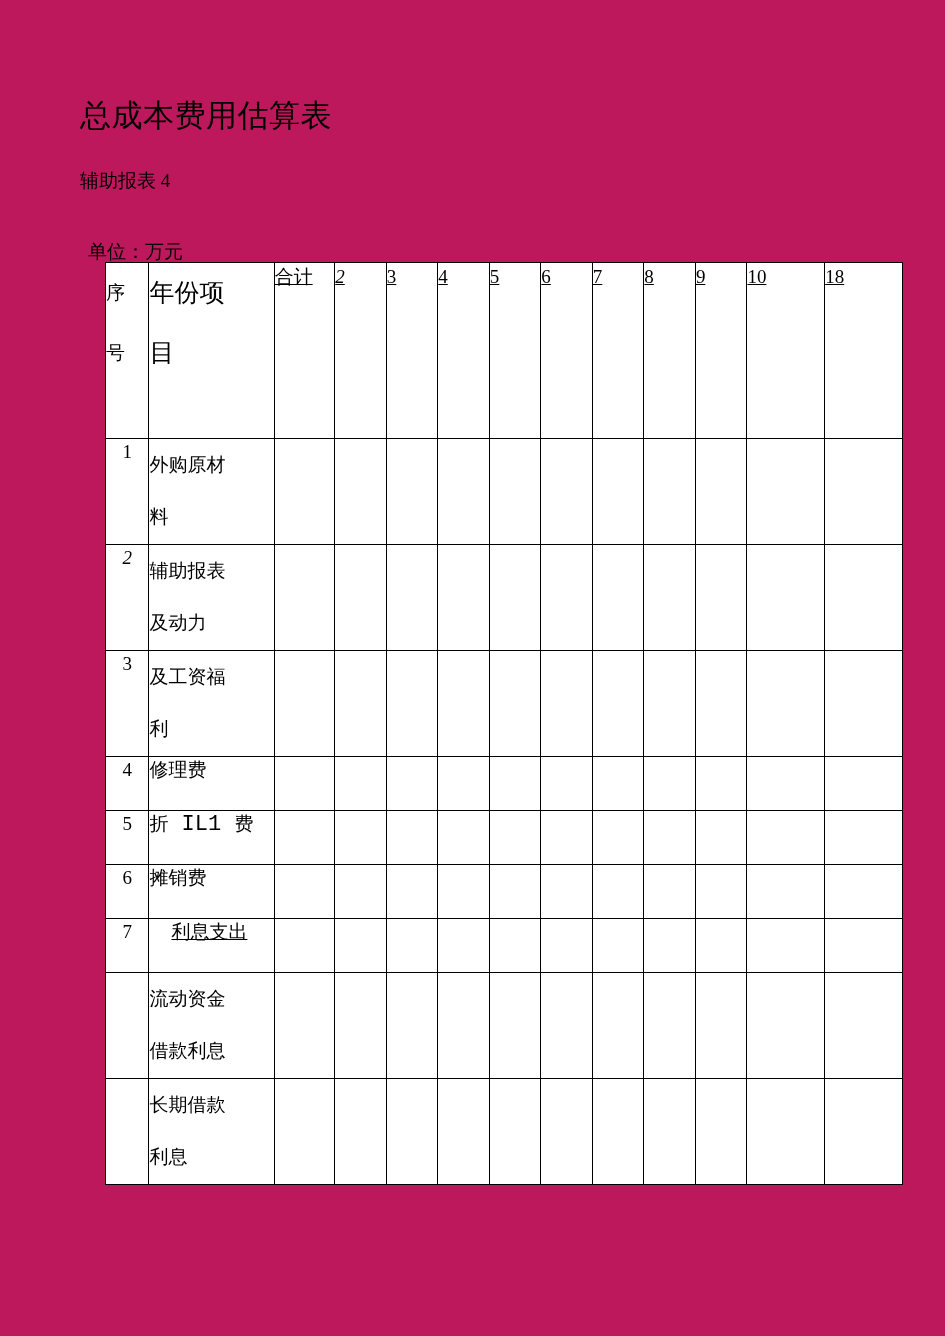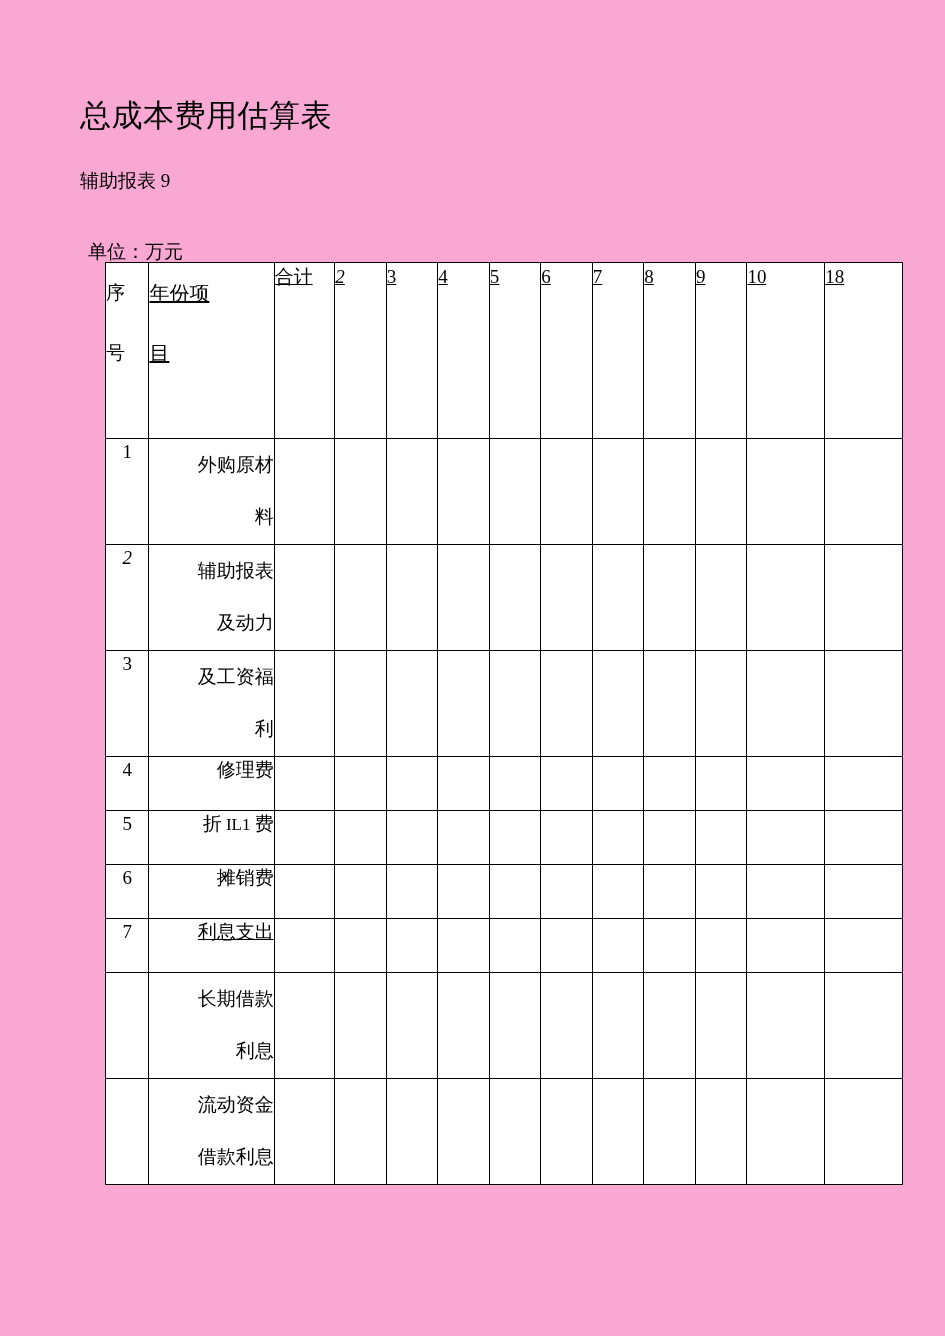--- a/index.html
+++ b/index.html
@@ -12,21 +12,21 @@
     height: 1336px;
     position: relative;
     font-family: "Liberation Serif", "DejaVu Serif", serif;
     color: #000000;
     overflow: hidden;
   }
 
   .page {
     position: absolute;
     inset: 0;
-    background: #f9a8d4;
+    background: #be185d;
   }
 
   
   .doc-title {
     position: absolute;
     left: 80px;
     top: 96px;
     font-size: 31px;
     line-height: 40px;
     letter-spacing: 0.5px;
@@ -84,22 +84,21 @@
   tr.head-row td { height: 175px; }
 
   .hd-seq {
     padding: 16px 0 0 8px;
     line-height: 60px;
     font-size: 19px;
   }
   .hd-item {
     padding: 76px 0 0 6px;
     line-height: 60px;
-    font-size: 20px;
-    text-decoration: underline;
+    font-size: 25px;
   }
   .hd-num {
     padding: 16px 0 0 9px;
     font-size: 19px;
     line-height: 28px;
     text-decoration: underline;
   }
   .hd-num.ital { font-style: italic; }
 
   
@@ -112,41 +111,40 @@
     padding-top: 16px;
     line-height: 26px;
   }
   .cell-seq.ital { font-style: italic; }
 
   .cell-item {
     padding: 16px 0 0 6px;
     line-height: 52px;
     font-size: 19px;
     word-break: break-all;
-    text-align: right;
   }
   tr.row-2 .cell-item { line-height: 26px; }
   .cell-item.indent { padding-left: 22px; text-decoration: underline; }
 
   .cell-blank { }
 
   .mono-seg {
-    font-family: Liberation Serif, serif;
-    font-size: 17px;
+    font-family: Liberation Mono, monospace;
+    font-size: 22px;
     margin-top: 8px;
   }
 </style>
 </head>
 <body>
 
 <div class="page">
 
   <div class="doc-title">总成本费用估算表</div>
 
-  <div class="doc-subtitle">辅助报表 9</div>
+  <div class="doc-subtitle">辅助报表 4</div>
 
   <div class="doc-unit">单位：万元</div>
 
   <div class="table-wrap">
     <table class="cost-table">
       <colgroup>
         <col class="c-seq">
         <col class="c-item">
         <col class="c-total">
         <col class="c-yr">
@@ -301,40 +299,40 @@
             <td class="cell-blank"></td>
             <td class="cell-blank"></td>
             <td class="cell-blank"></td>
             <td class="cell-blank"></td>
             <td class="cell-blank"></td>
             <td class="cell-blank"></td>
           </tr>
           <tr class="row-1">
             <td class="cell-seq"></td>
             <td class="cell-item">
+              <div>流动资金</div>
+              <div>借款利息</div>
+            </td>
+            <td class="cell-blank"></td>
+            <td class="cell-blank"></td>
+            <td class="cell-blank"></td>
+            <td class="cell-blank"></td>
+            <td class="cell-blank"></td>
+            <td class="cell-blank"></td>
+            <td class="cell-blank"></td>
+            <td class="cell-blank"></td>
+            <td class="cell-blank"></td>
+            <td class="cell-blank"></td>
+            <td class="cell-blank"></td>
+          </tr>
+          <tr class="row-1">
+            <td class="cell-seq"></td>
+            <td class="cell-item">
               <div>长期借款</div>
               <div>利息</div>
-            </td>
-            <td class="cell-blank"></td>
-            <td class="cell-blank"></td>
-            <td class="cell-blank"></td>
-            <td class="cell-blank"></td>
-            <td class="cell-blank"></td>
-            <td class="cell-blank"></td>
-            <td class="cell-blank"></td>
-            <td class="cell-blank"></td>
-            <td class="cell-blank"></td>
-            <td class="cell-blank"></td>
-            <td class="cell-blank"></td>
-          </tr>
-          <tr class="row-1">
-            <td class="cell-seq"></td>
-            <td class="cell-item">
-              <div>流动资金</div>
-              <div>借款利息</div>
             </td>
             <td class="cell-blank"></td>
             <td class="cell-blank"></td>
             <td class="cell-blank"></td>
             <td class="cell-blank"></td>
             <td class="cell-blank"></td>
             <td class="cell-blank"></td>
             <td class="cell-blank"></td>
             <td class="cell-blank"></td>
             <td class="cell-blank"></td>

